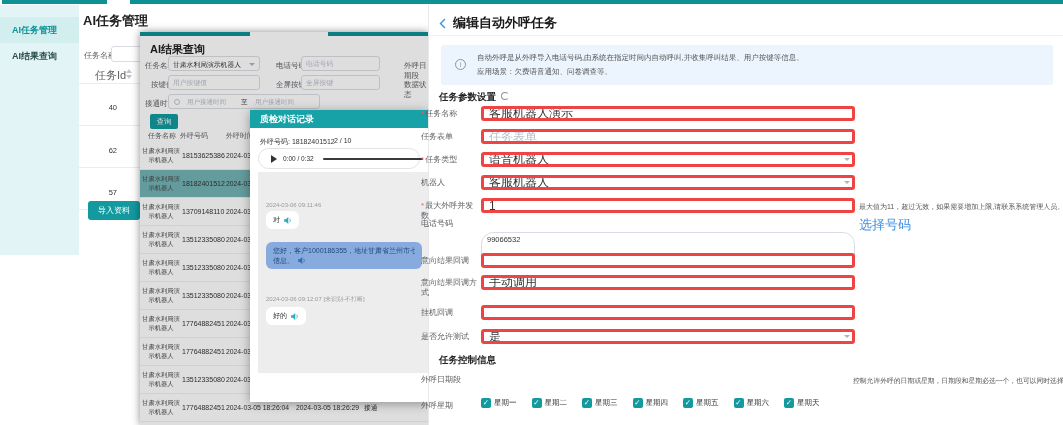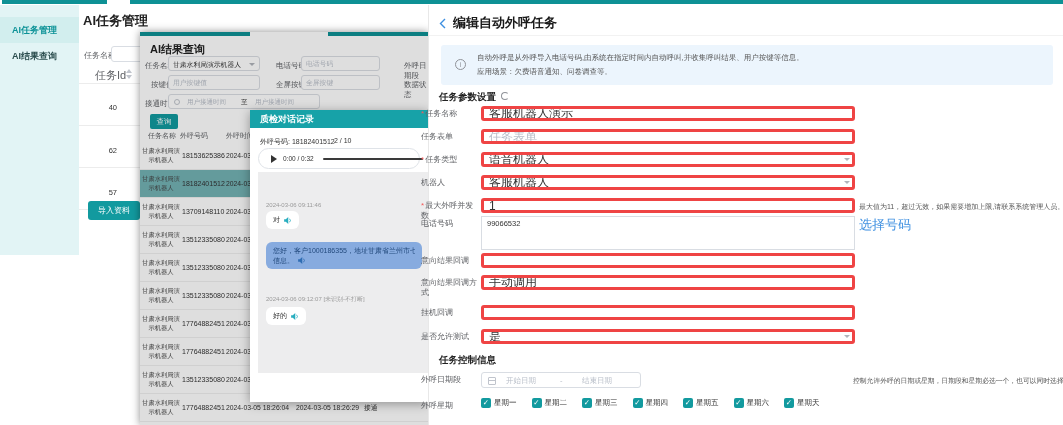--- a/index.html
+++ b/index.html
@@ -86,21 +86,21 @@
 .sec1{top:86px}.sec2{top:349px}
 .refresh-icon{position:absolute;left:72px;top:87px;width:8px;height:8px;border:1px solid #909399;border-radius:50%;border-right-color:transparent;cursor:pointer}
 .er{position:absolute;left:0;width:660px;height:16px}
 .er1{top:101px}.er2{top:124px}.er3{top:147px}.er4{top:170px}.er5{top:193px}
 .er6{top:211px;height:36px}.er7{top:248px}.er8{top:270px}.er9{top:300px}.er10{top:324px}
 .er11{top:367px}.er12{top:393px}
 .ef-label{position:absolute;left:-8px;top:3px;width:56px;font-size:8px;color:#606266;line-height:10px}
 .req{color:#f45c5c;font-style:normal;margin-right:1px}
 .ef-input{position:absolute;left:52px;top:0;width:374px;height:15px;border:3px solid #ef4444;border-radius:3px;font-size:12px;color:#333;padding:0 5px;background:#fff;font-family:"Liberation Sans",sans-serif;outline:0}
 .ef-input::placeholder{color:#b8bec8}
-.ef-area{position:absolute;left:52px;top:0;width:374px;height:34px;border:1px solid #d9dde3;border-radius:0;font-size:7.5px;color:#333;padding:2px 5px;background:#fff;resize:none;font-family:"Liberation Sans",sans-serif;outline:0}
+.ef-area{position:absolute;left:52px;top:16px;width:374px;height:34px;border:1px solid #d9dde3;border-radius:12px;font-size:7.5px;color:#333;padding:2px 5px;background:#fff;resize:none;font-family:"Liberation Sans",sans-serif;outline:0}
 .er .caret{left:415px;top:6px}
 .ef-hint{position:absolute;left:430px;top:4px;width:225px;font-size:7px;color:#555;white-space:nowrap}
 .ef-link{position:absolute;left:430px;top:0;font-size:13px;color:#3d8fe0;cursor:pointer}
 .hint2{left:424px;font-size:6.8px}
 .datebox{position:absolute;left:52px;top:0;width:160px;height:16px;border:1px solid #d9dde3;border-radius:3px;background:#fff;cursor:pointer}
 .cal-icon{position:absolute;left:6px;top:4px;width:8px;height:8px;border:1px solid #c0c4cc;border-radius:1px}
 .cal-icon:before{content:"";position:absolute;left:0;top:2px;width:6px;height:1px;background:#c0c4cc}
 .datebox .ph{position:absolute;top:3px;font-size:7.5px;color:#b8bec8}
 .dp1{left:24px}.dsep{left:78px;color:#b8bec8;position:absolute;top:3px;font-size:7.5px}.dp2{left:100px}
 #weekdays{position:absolute;left:52px;top:0;display:flex}
@@ -330,26 +330,20 @@
     <div class="er er10">
       <span class="ef-label"><span>是否允许测试</span></span>
       <input class="ef-input" readonly="" value="是" style="">
       <span class="caret"></span>
     </div>
 
     <div class="ep-sec sec2">任务控制信息</div>
 
     <div class="er er11">
       <span class="ef-label"><span>外呼日期段</span></span>
-      <div class="datebox">
-        <span class="cal-icon"></span>
-        <span class="ph dp1">开始日期</span>
-        <span class="dsep">-</span>
-        <span class="ph dp2">结束日期</span>
-      </div>
       <span class="ef-hint hint2">控制允许外呼的日期或星期，日期段和星期必选一个，也可以同时选择</span>
     </div>
 
     <div class="er er12">
       <span class="ef-label"><span>外呼星期</span></span>
       <div id="weekdays">
           <span class="wk-item">
             <span class="cb">✓</span>
             <span class="wk-lb">星期一</span>
           </span>

